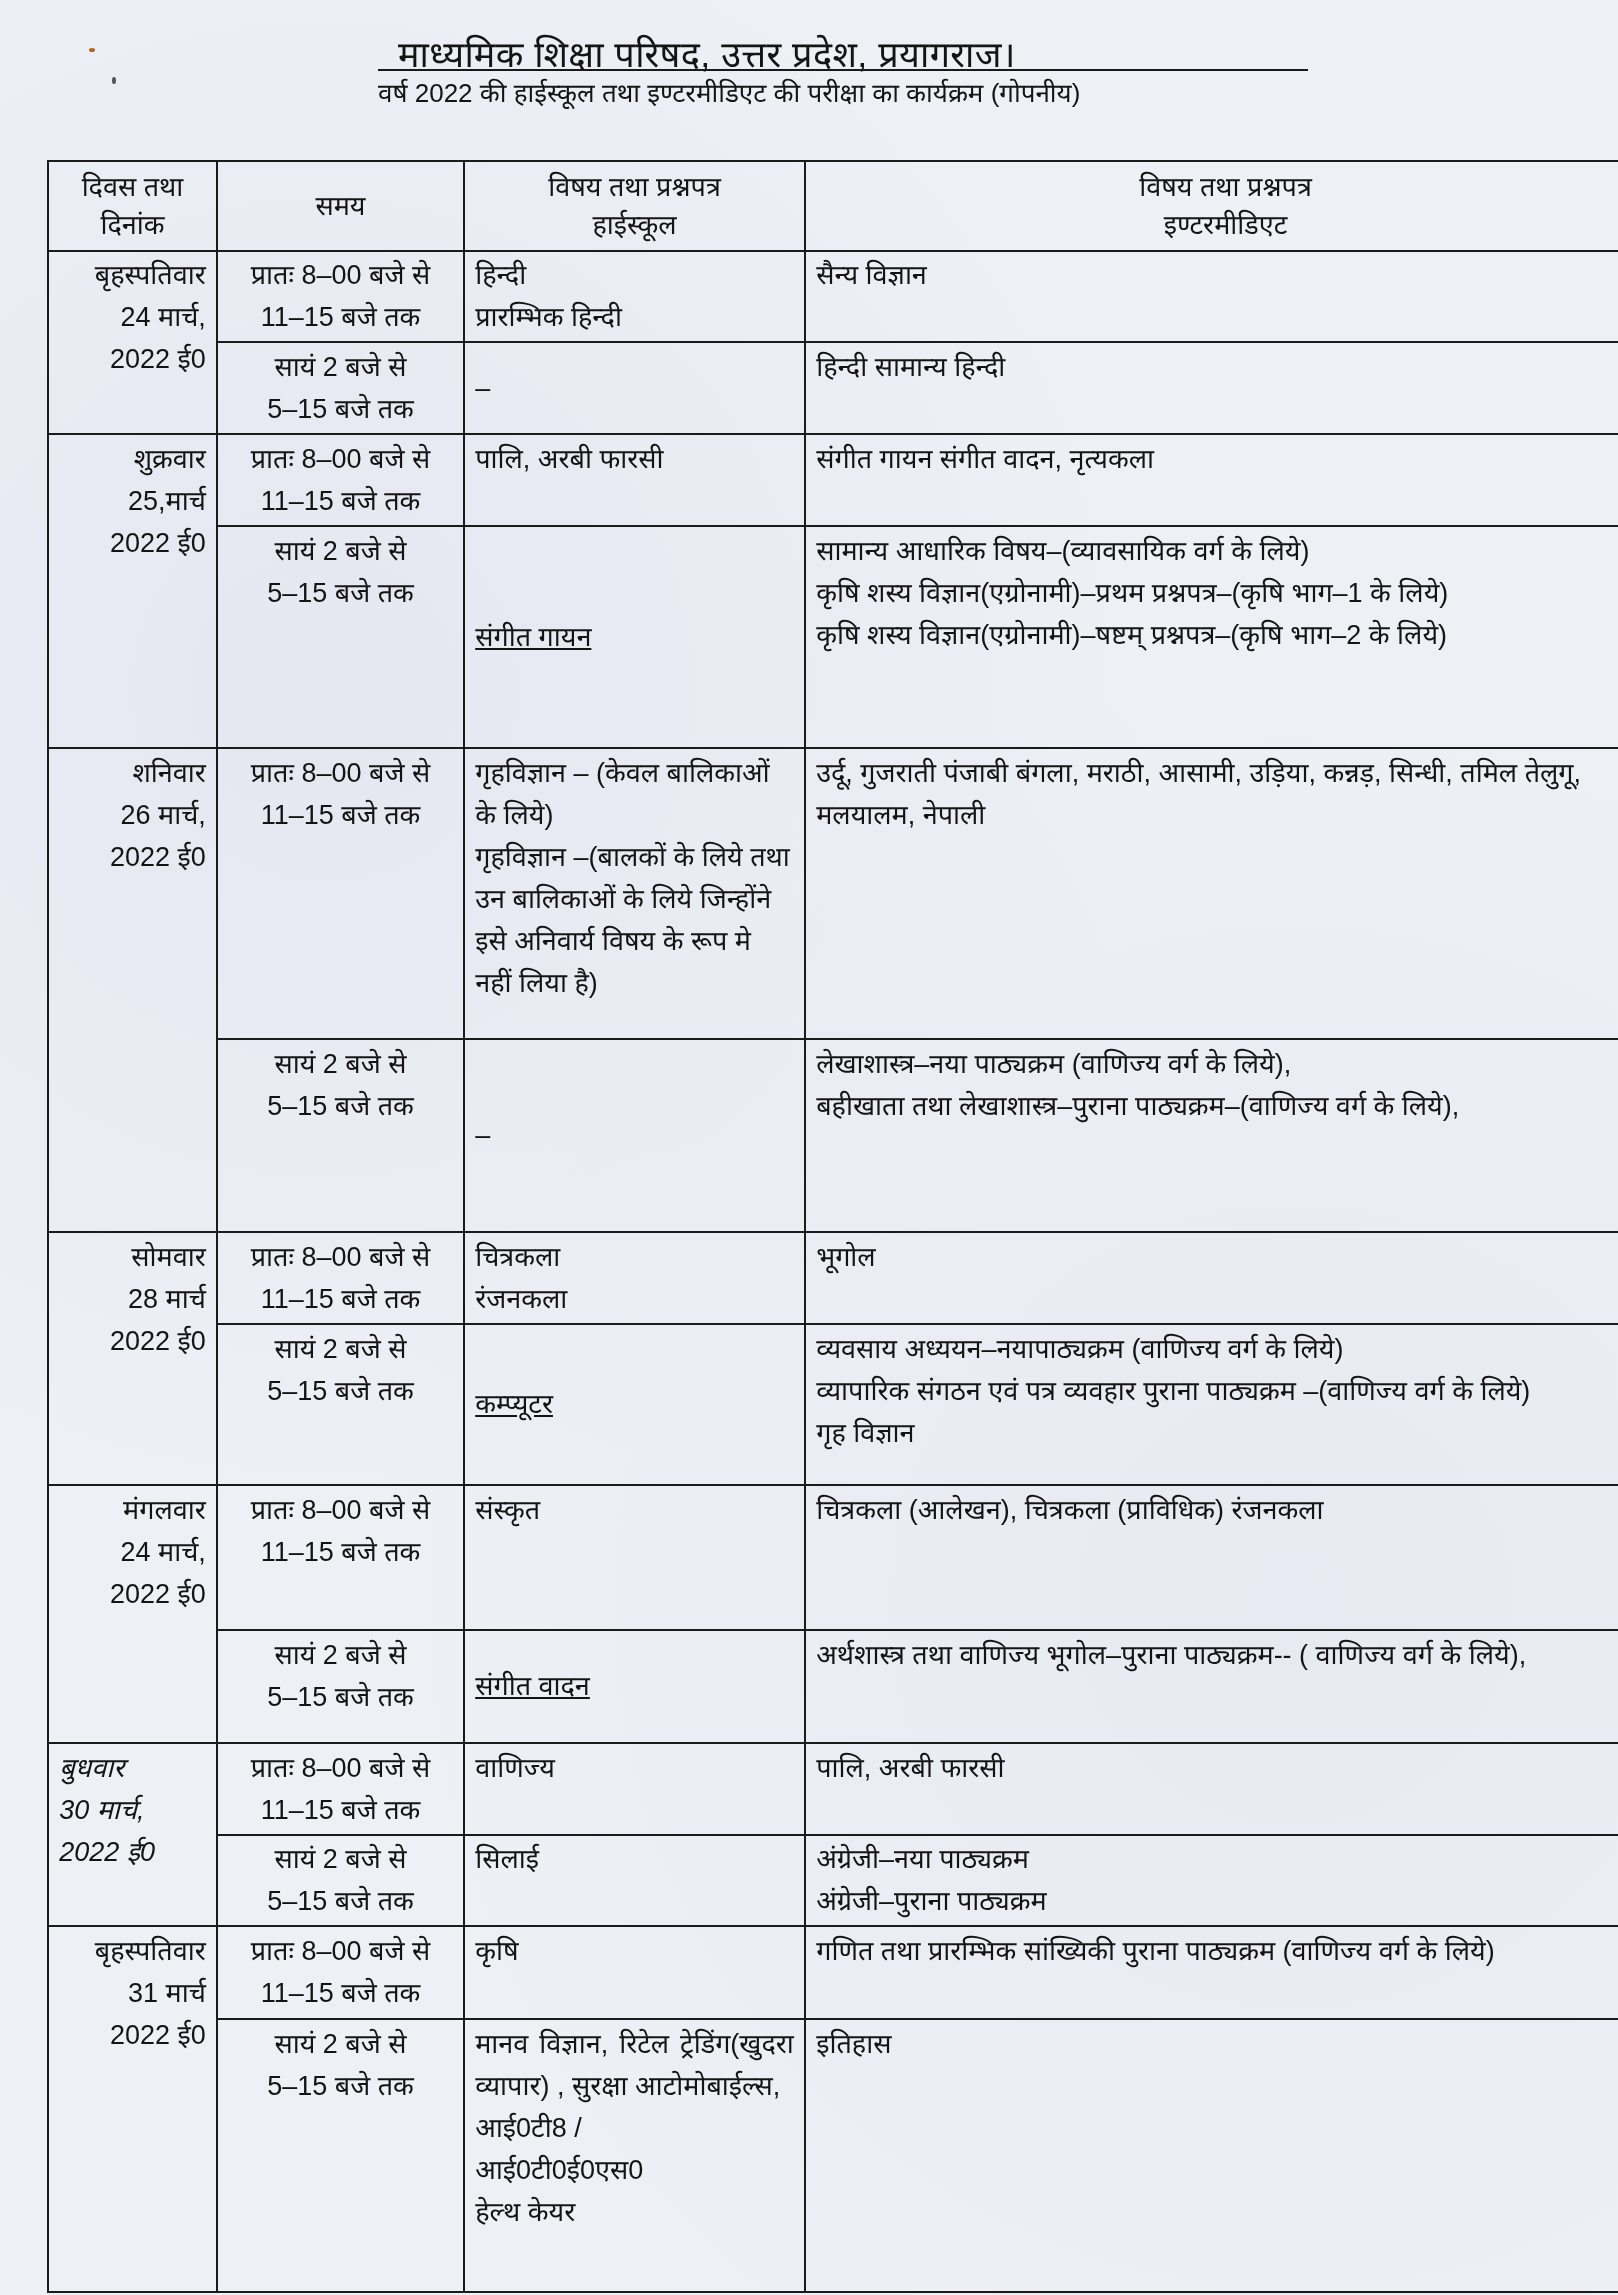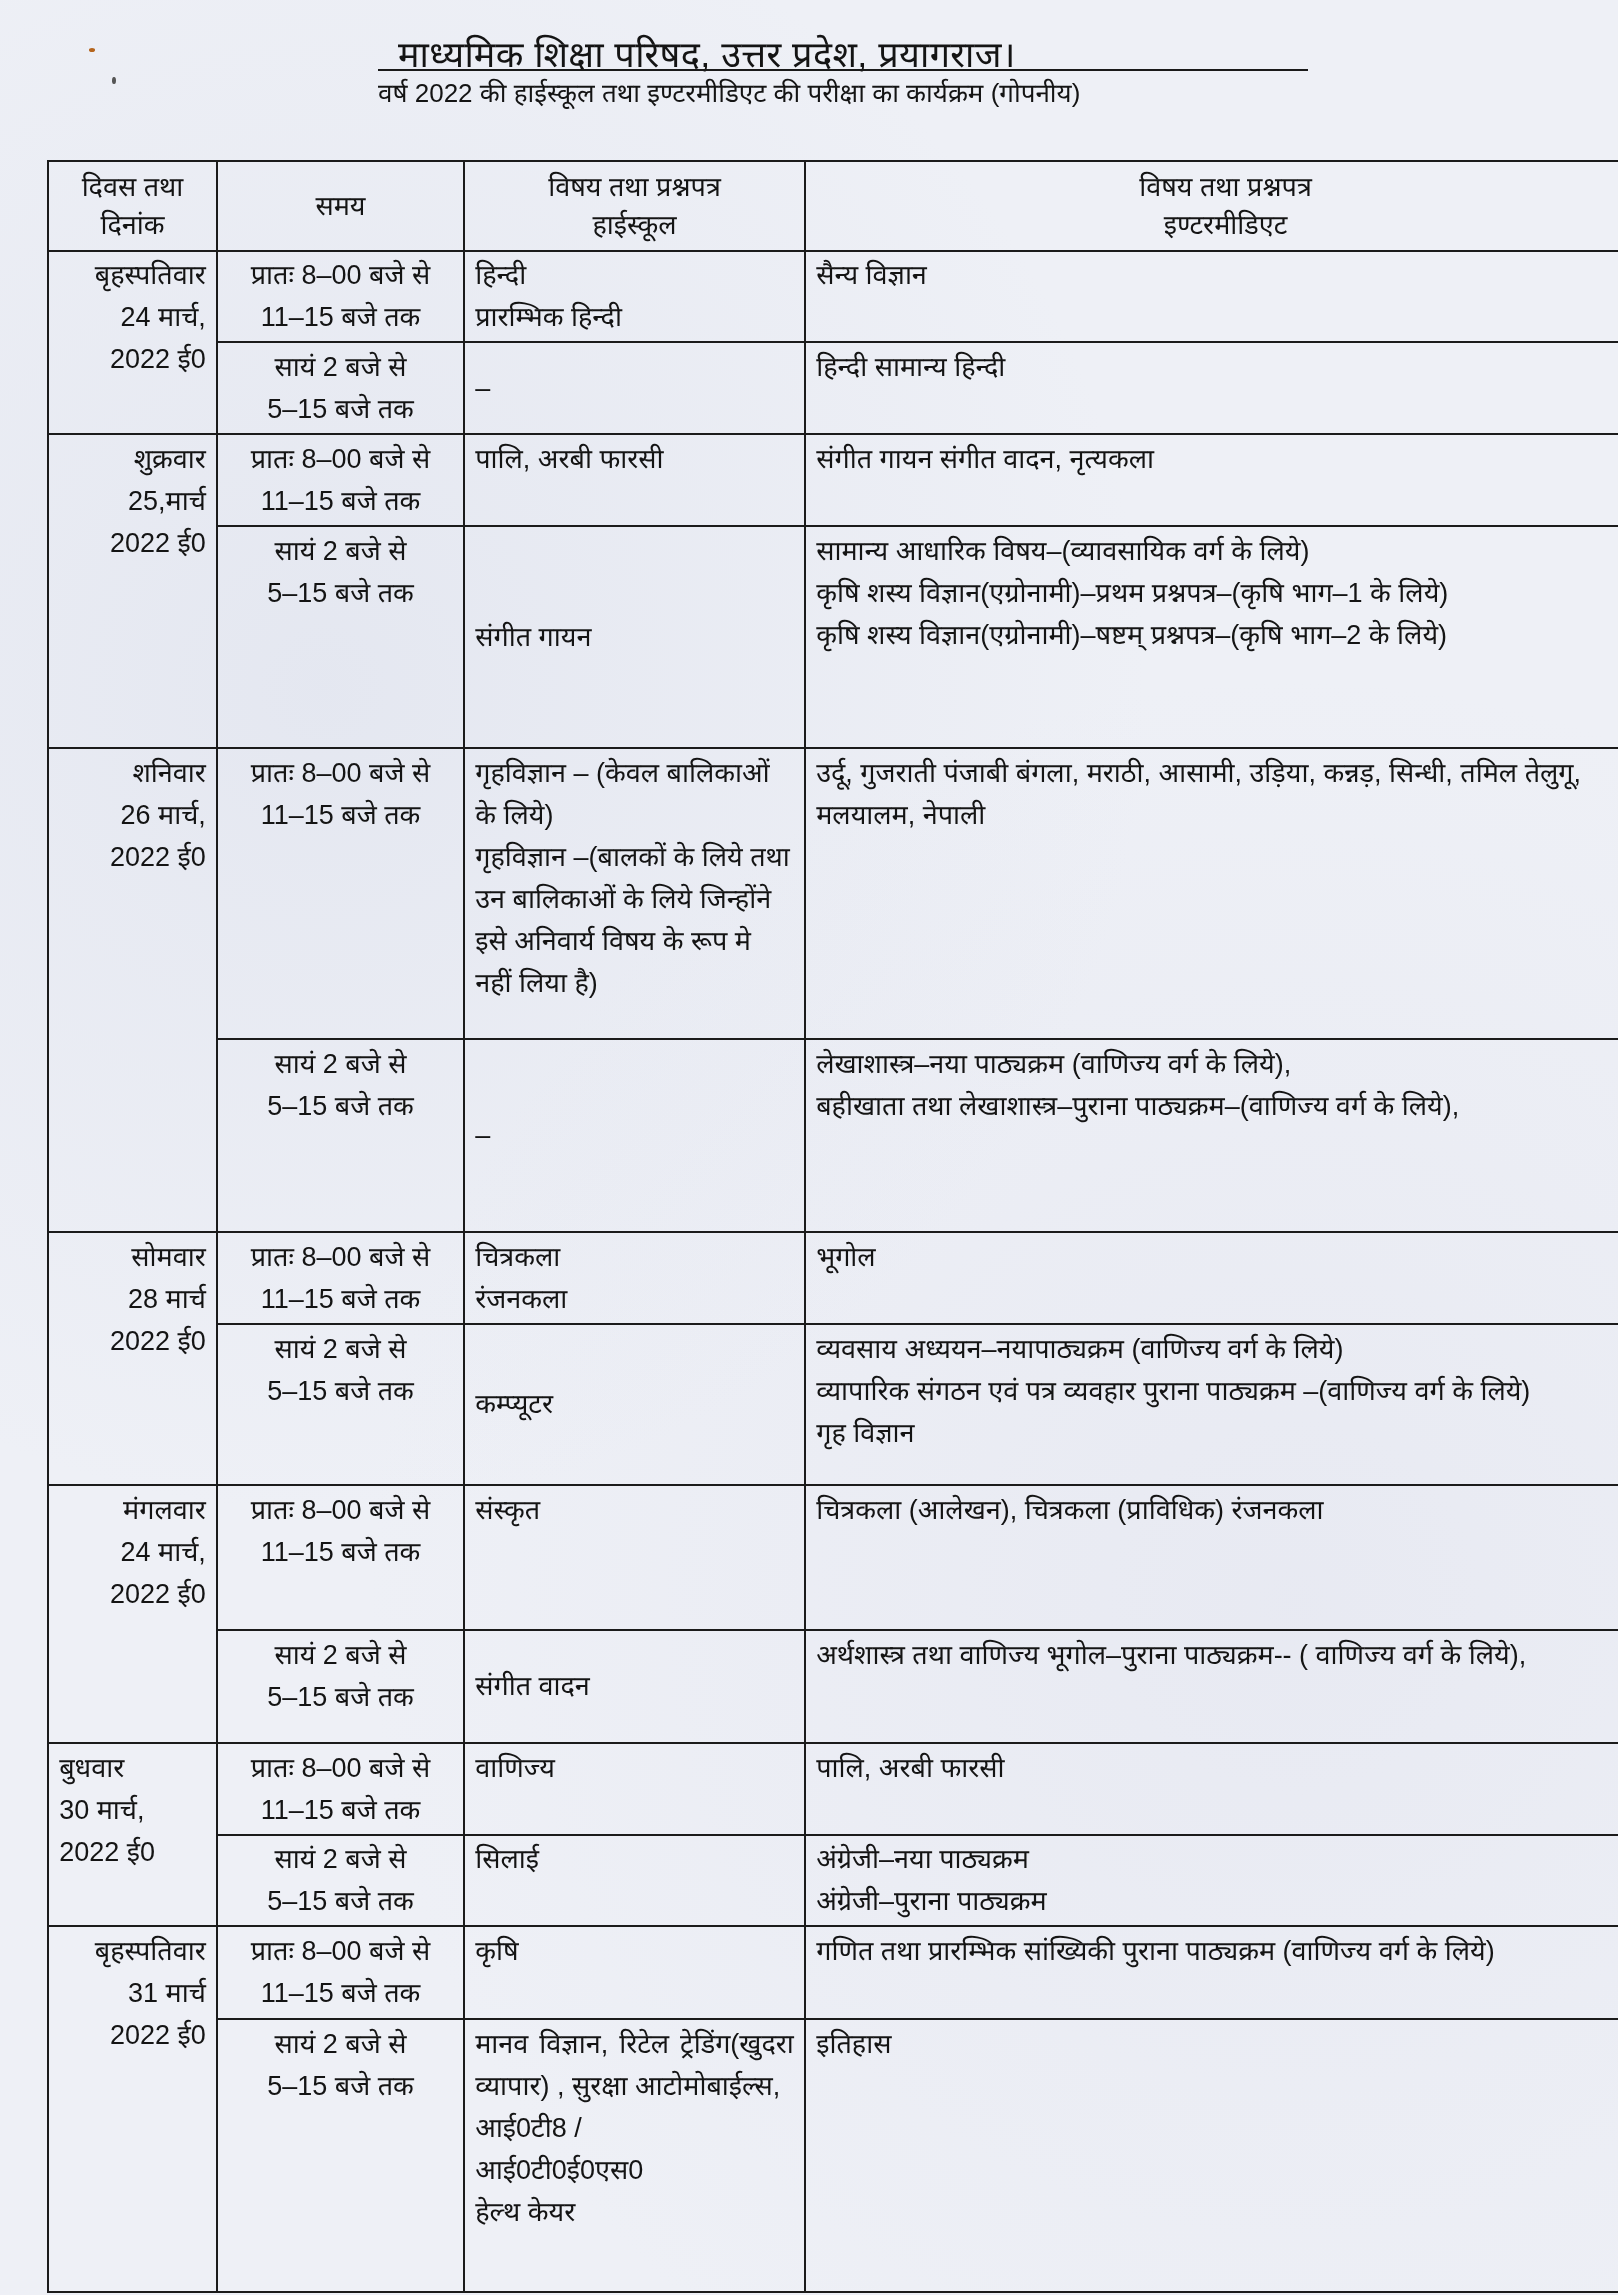--- a/index.html
+++ b/index.html
@@ -50,21 +50,21 @@
   .timetable th { text-align: center; vertical-align: middle; line-height: 38px; padding: 5.8px 7.3px; }
   .col-day { width: 169px; }
   .col-time { width: 247px; }
   .col-hs { width: 341px; }
   .col-int { width: 841px; }
 
   .day-cell { text-align: right; }
   .time-cell { text-align: center; }
   .line { display: block; }
   .justify { text-align: justify; text-align-last: left; }
-  .hs-mid { vertical-align: middle !important; }
+  .hs-mid { vertical-align: middle !important; text-decoration: underline; }
   .dash-mid { vertical-align: middle !important; }
 
   .r-h { height: 86px; }
   .r1a { height: 83px; }
   .r1b { height: 80px; }
   .r2a { height: 74px; }
   .r2b { height: 222px; }
   .r3a { height: 291px; }
   .r3b { height: 193px; }
   .r4a { height: 87px; }
@@ -266,21 +266,21 @@
       </td>
       <td class="hs-mid">
         <span class="line">संगीत वादन</span>
       </td>
       <td>
         <span class="line">अर्थशास्त्र तथा वाणिज्य भूगोल–पुराना पाठ्यक्रम--        ( वाणिज्य वर्ग के लिये),</span>
       </td>
     </tr>
 
     <tr class="r6a">
-      <td rowspan="2" class="day-cell" style="text-align:left;">
+      <td rowspan="2" class="day-cell" style="text-align:left;font-style:italic;">
         <span class="line">बुधवार</span>
         <span class="line">30 मार्च,</span>
         <span class="line">2022 ई0</span>
       </td>
       <td class="time-cell">
         <span class="line">प्रातः 8–00 बजे से</span>
         <span class="line">11–15 बजे तक</span>
       </td>
       <td>
         <span class="line">वाणिज्य</span>

